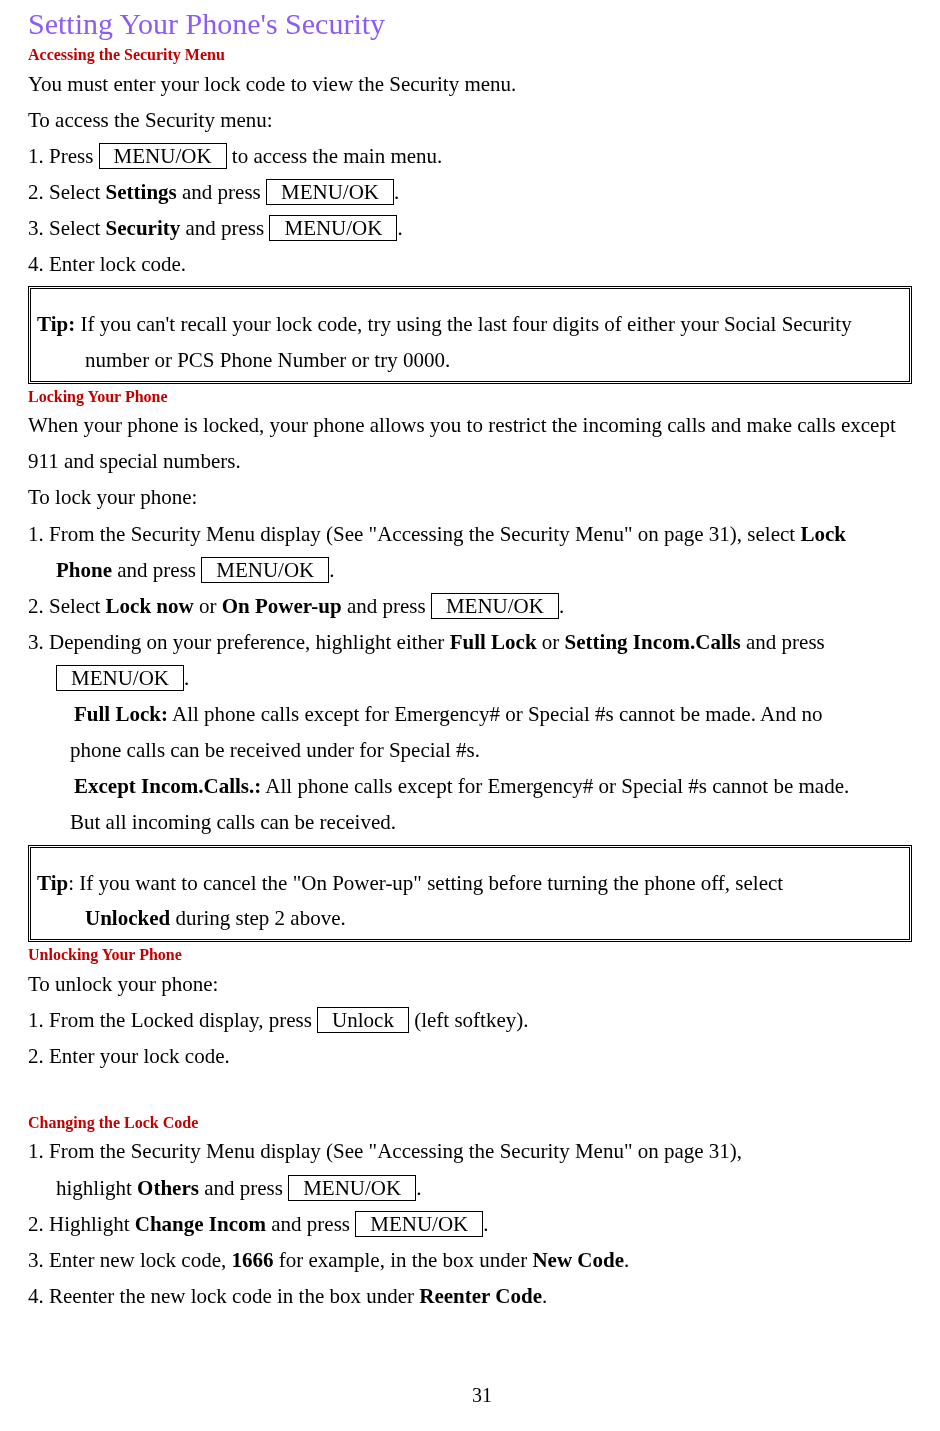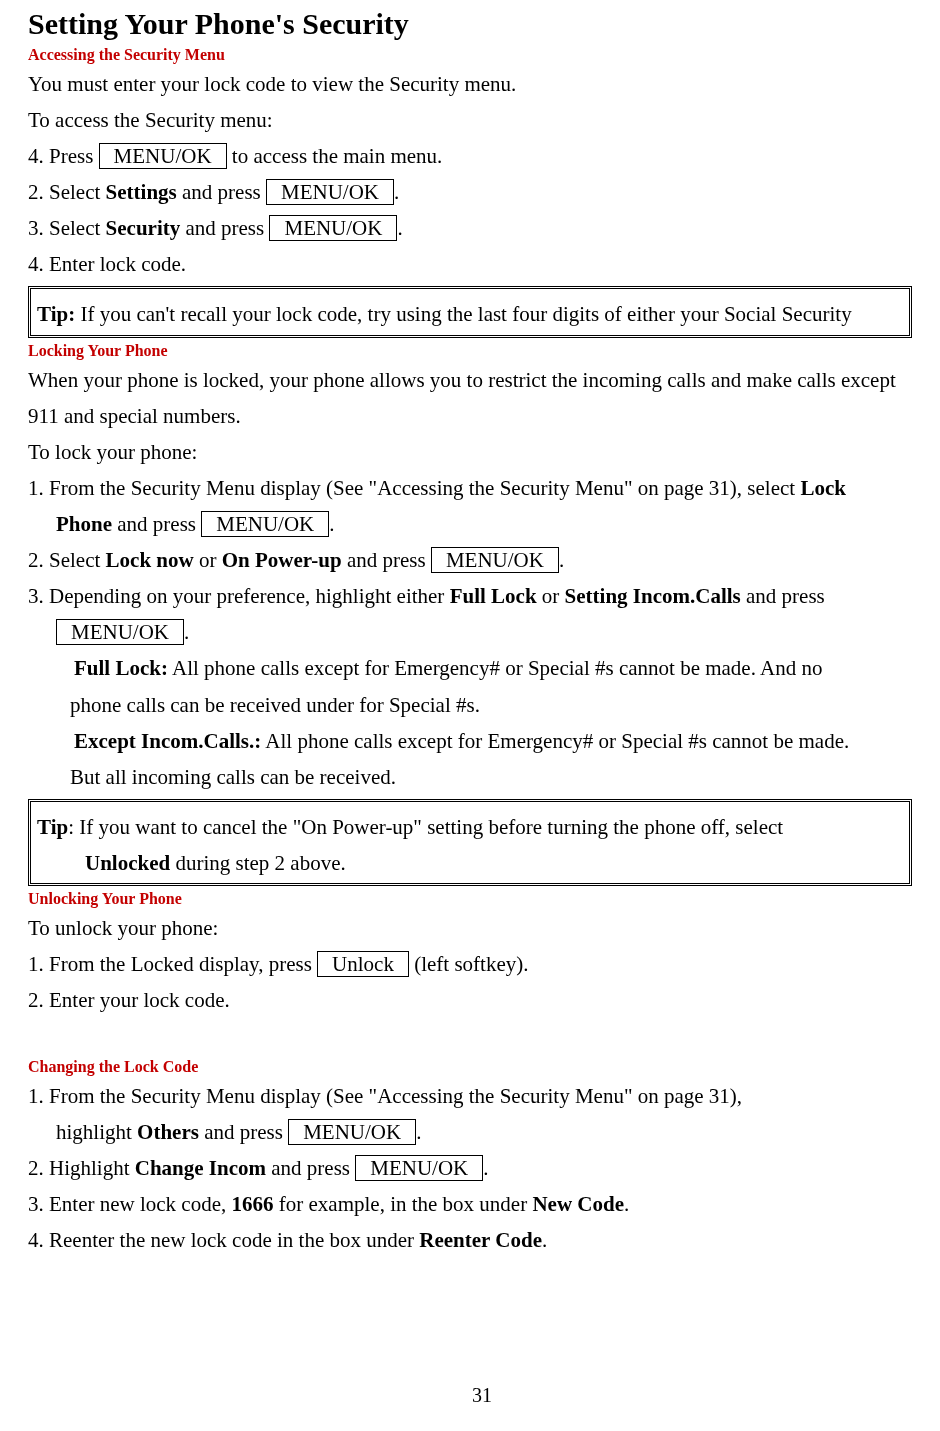--- a/index.html
+++ b/index.html
@@ -13,22 +13,22 @@
     min-height: 1431px;
     font-family: "Century", Georgia, "Times New Roman", serif;
     font-size: 21px;
     color: #000;
     box-sizing: border-box;
     padding: 6px 28px 0 28px;
     position: relative;
     line-height: 1.75;
   }
   .title-main {
-    color: #000000;
-    font-weight: bold;
+    color: #8b5cf6;
+    font-weight: normal;
     font-size: 30px;
     line-height: 1.2;
     margin-bottom: 2px;
   }
   .heading {
     color: #c30000;
     font-weight: bold;
     font-size: 16px;
     line-height: 1.35;
     margin-top: 2px;
@@ -41,21 +41,21 @@
   .bold { font-weight: bold; }
   .key {
     border: 1px solid #000;
     padding: 0 14px;
     line-height: 1.1;
     display: inline;
   }
   .tipbox {
     border: 3px double #000;
     margin: 4px 0 0 0;
-    padding: 8px 6px 2px 6px;
+    padding: 18px 6px 2px 6px;
     line-height: 1.7;
   }
   .tipbox .tip-indent {
     padding-left: 48px;
   }
   .bullet-line {
     display: flex;
     align-items: baseline;
     margin: 0;
     line-height: 1.72;
@@ -91,34 +91,35 @@
 </style>
 </head>
 <body>
 
 <div class="title-main">Setting Your Phone's Security</div>
 
 <div class="heading">Accessing the Security Menu</div>
 <p class="body">You must enter your lock code to view the Security menu.</p>
 <p class="body">To access the Security menu:</p>
 <p class="body">
-  <span>4. Press </span><span class="key">MENU/OK</span><span> to access the main menu.</span>
+  <span>1. Press </span><span class="key">MENU/OK</span><span> to access the main menu.</span>
 </p>
 <p class="body">
   <span>2. Select </span><span class="bold">Settings</span><span> and press </span><span class="key">MENU/OK</span><span>.</span>
 </p>
 <p class="body">
   <span>3. Select </span><span class="bold">Security</span><span> and press </span><span class="key">MENU/OK</span><span>.</span>
 </p>
 <p class="body">4. Enter lock code.</p>
 
 <div class="tipbox">
   <div>
     <span class="bold">Tip:</span><span> If you can't recall your lock code, try using the last four digits of either your Social Security</span>
   </div>
+  <div class="tip-indent">number or PCS Phone Number or try 0000.</div>
 </div>
 
 <div class="heading">Locking Your Phone</div>
 <p class="body">When your phone is locked, your phone allows you to restrict the incoming calls and make calls except 911 and special numbers.</p>
 <p class="body">To lock your phone:</p>
 <p class="body">
   <span>1. From the Security Menu display (See "Accessing the Security Menu" on page 31), select </span><span class="bold">Lock</span>
 </p>
 <p class="body indent-cont">
   <span class="bold">Phone</span><span> and press </span><span class="key">MENU/OK</span><span>.</span>

